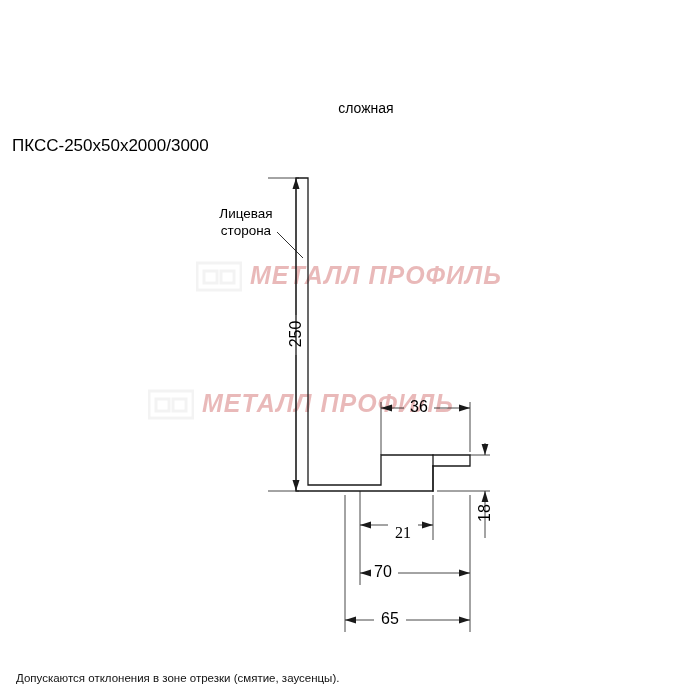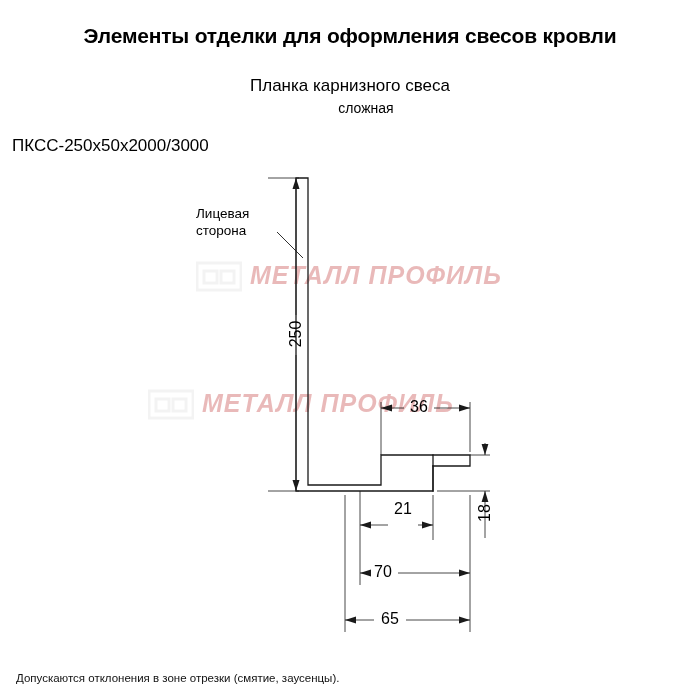--- a/index.html
+++ b/index.html
@@ -53,21 +53,21 @@
     top: 136px;
     width: 700px;
     text-align: left;
     font-size: 17px;
   }
   .face-label {
     position: absolute;
     left: 196px;
     top: 205px;
     width: 100px;
-    text-align: left;
+    text-align: center;
     font-size: 13.5px;
     line-height: 17px;
   }
   .footer {
     position: absolute;
     left: 16px;
     bottom: 14px;
     font-size: 11.5px;
     line-height: 16px;
     color: #111;
@@ -138,22 +138,20 @@
         <svg width="46" height="34" viewBox="0 0 46 34">
           <rect x="1" y="5" width="44" height="27" fill="none" stroke="#d8d8d8" stroke-width="3"></rect>
           <rect x="8" y="13" width="13" height="12" fill="none" stroke="#d8d8d8" stroke-width="3"></rect>
           <rect x="25" y="13" width="13" height="12" fill="none" stroke="#d8d8d8" stroke-width="3"></rect>
         </svg>
       </div>
       <div class="wm-text">МЕТАЛЛ ПРОФИЛЬ</div>
     </div>
   </div>
 
-  <div class="title">Элементы отделки для оформления свесов кровли</div>
-  <div class="subtitle-1">Планка карнизного свеса</div>
   <div class="subtitle-2">сложная</div>
   <div class="subtitle-3">ПКСС-250х50х2000/3000</div>
 
   <svg class="drawing" viewBox="0 0 700 700">
     <g stroke="#1a1a1a" fill="none" stroke-width="1.3" stroke-linecap="square">
 
       <path d="M 296,178 L 296,491 L 433,491 L 433,455 L 381,455 L 381,485 L 308,485 L 308,178 Z"></path>
 
       <path d="M 433,455 L 470,455 L 470,466 L 433,466"></path>
       <path d="M 433,466 L 433,491"></path>
@@ -213,21 +211,21 @@
       <polygon points="470,573 459,569.6 459,576.4"></polygon>
 
       <polygon points="345,620 356,616.6 356,623.4"></polygon>
       <polygon points="470,620 459,616.6 459,623.4"></polygon>
     </g>
   </svg>
 
   <div class="dim-text vert" style="left:272px; top:325px; width:48px;">250</div>
   <div class="dim-text" style="left:399px; top:398px; width:40px;">36</div>
   <div class="dim-text vert" style="left:461px; top:504px; width:48px;">18</div>
-  <div class="dim-text" style="left:383px; top:500px; width:40px;">21</div>
+  <div class="dim-text" style="left:383px; top:524px; width:40px;font-family:Liberation Serif, serif;">21</div>
   <div class="dim-text" style="left:363px; top:563px; width:40px;">70</div>
   <div class="dim-text" style="left:370px; top:610px; width:40px;">65</div>
 
   <div class="face-label">
     <div>Лицевая</div>
     <div>сторона</div>
   </div>
 
   <div class="footer">
     <div>Допускаются отклонения в зоне отрезки (смятие, заусенцы).</div>

